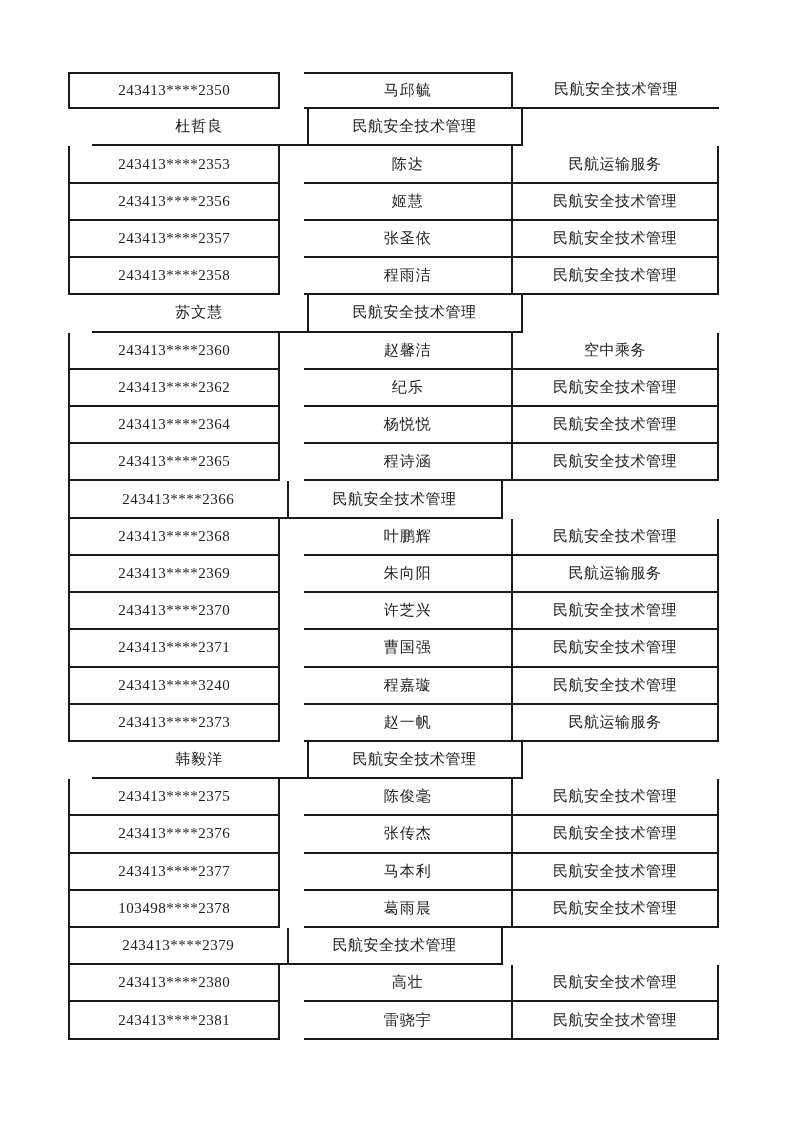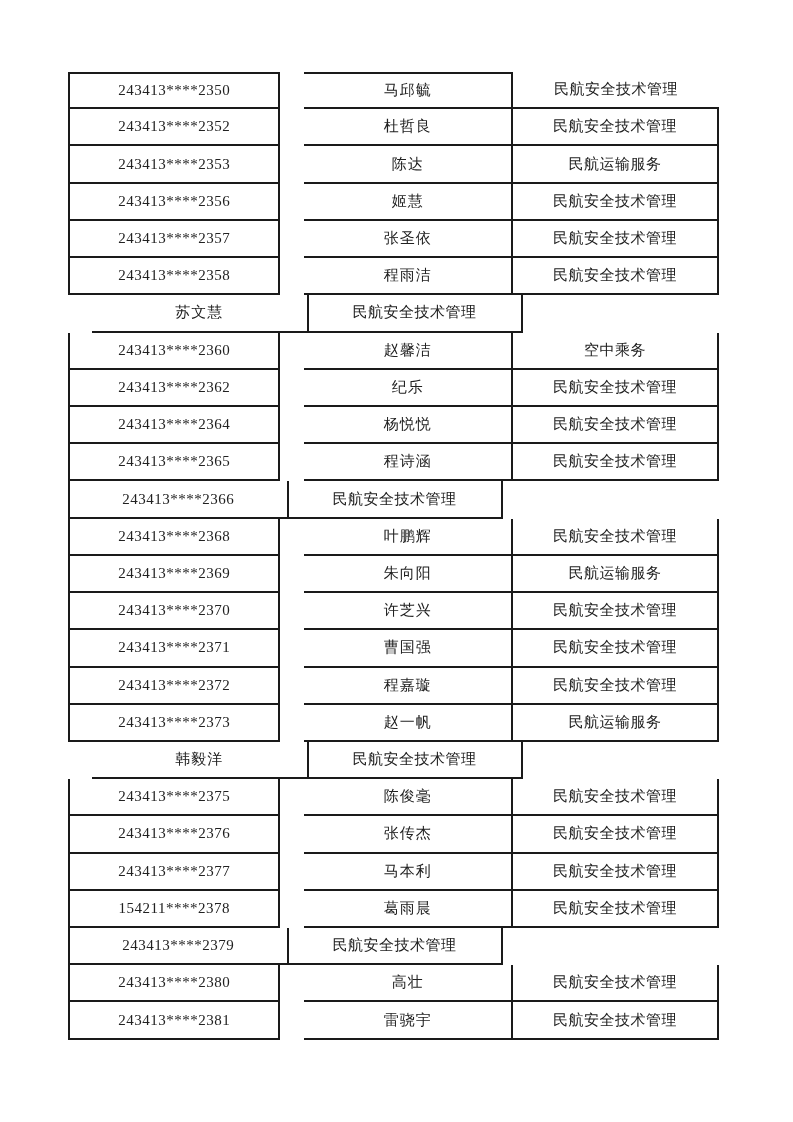--- a/index.html
+++ b/index.html
@@ -53,21 +53,20 @@
 
 <div class="page">
   <div class="table" id="admission-table">
   <div class="row">
     <div class="cell c1">243413****2350</div>
     <div class="cell c2">马邱毓</div>
     <div class="cell c3">民航安全技术管理</div>
   </div>
 
   <div class="row">
-    <div class="cell c1">243413****2352</div>
     <div class="cell c2">杜哲良</div>
     <div class="cell c3">民航安全技术管理</div>
   </div>
 
   <div class="row">
     <div class="cell c1">243413****2353</div>
     <div class="cell c2">陈达</div>
     <div class="cell c3">民航运输服务</div>
   </div>
 
@@ -141,21 +140,21 @@
     <div class="cell c3">民航安全技术管理</div>
   </div>
 
   <div class="row">
     <div class="cell c1">243413****2371</div>
     <div class="cell c2">曹国强</div>
     <div class="cell c3">民航安全技术管理</div>
   </div>
 
   <div class="row">
-    <div class="cell c1">243413****2372</div>
+    <div class="cell c1">243413****3240</div>
     <div class="cell c2">程嘉璇</div>
     <div class="cell c3">民航安全技术管理</div>
   </div>
 
   <div class="row">
     <div class="cell c1">243413****2373</div>
     <div class="cell c2">赵一帆</div>
     <div class="cell c3">民航运输服务</div>
   </div>
 
@@ -176,21 +175,21 @@
     <div class="cell c3">民航安全技术管理</div>
   </div>
 
   <div class="row">
     <div class="cell c1">243413****2377</div>
     <div class="cell c2">马本利</div>
     <div class="cell c3">民航安全技术管理</div>
   </div>
 
   <div class="row">
-    <div class="cell c1">154211****2378</div>
+    <div class="cell c1">103498****2378</div>
     <div class="cell c2">葛雨晨</div>
     <div class="cell c3">民航安全技术管理</div>
   </div>
 
   <div class="row">
     <div class="cell c1">243413****2379</div>
     <div class="cell c3">民航安全技术管理</div>
   </div>
 
   <div class="row">

